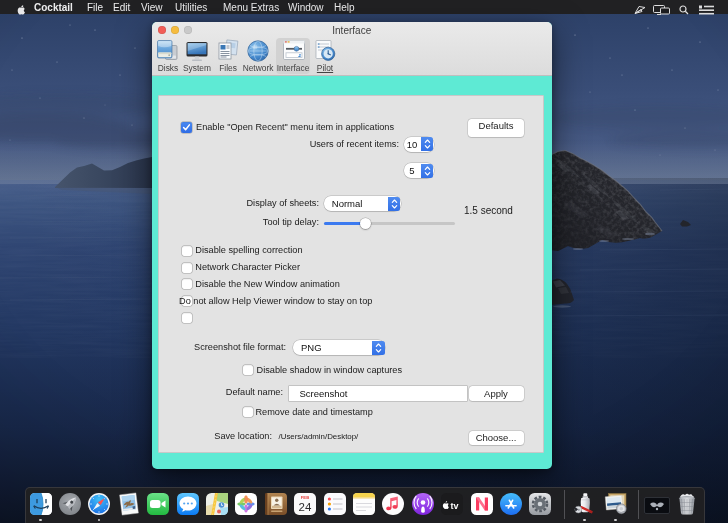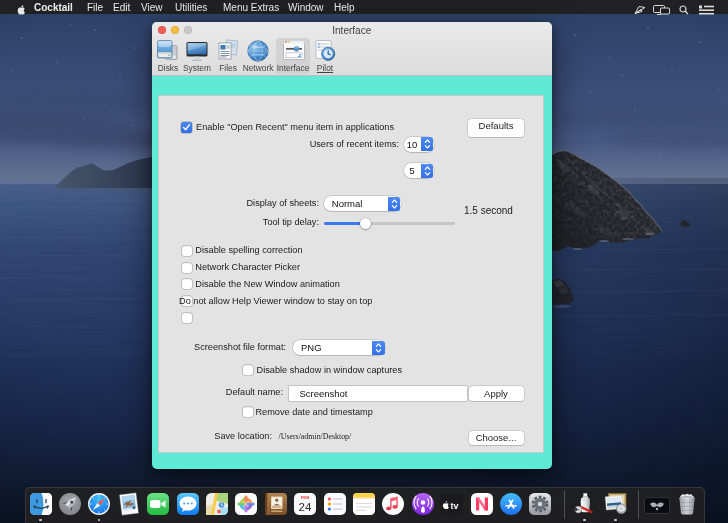--- a/index.html
+++ b/index.html
@@ -407,21 +407,21 @@
     <div class="lbl" style="left:104.5px;top:342.9px;">Disable shadow in window captures</div>
 
     <div class="lbl r" style="left:0;width:131px;top:365.2px;">Default name:</div>
     <div class="fld" style="left:137.4px;top:363.5px;width:168px;height:15px;line-height:15px;padding-left:10px;">Screenshot</div>
     <div class="btn" style="left:316.5px;top:363.5px;height:15px;line-height:15px;">Apply</div>
 
     <div class="cb" style="left:90.7px;top:385.4px;"></div>
     <div class="lbl" style="left:103.4px;top:384.9px;">Remove date and timestamp</div>
 
     <div class="lbl r" style="left:0;width:120px;top:409.2px;">Save location:</div>
-    <div class="lbl" style="left:126.5px;top:410px;font-size:7.9px;font-family:Liberation Serif, serif;">/Users/admin/Desktop/</div>
+    <div class="lbl" style="left:126.5px;top:410px;font-size:7.9px;">/Users/admin/Desktop/</div>
     <div class="btn" style="left:316.5px;top:408.5px;height:14.5px;line-height:14.5px;">Choose...</div>
   </div>
 </div>
 
 <div id="dock"></div>
 <div id="dockicons">
 <svg width="0" height="0">
       <defs>
   <linearGradient id="gFT" x1="0" y1="0" x2="0" y2="1">
           <stop offset="0" stop-color="#6ae287"></stop>

